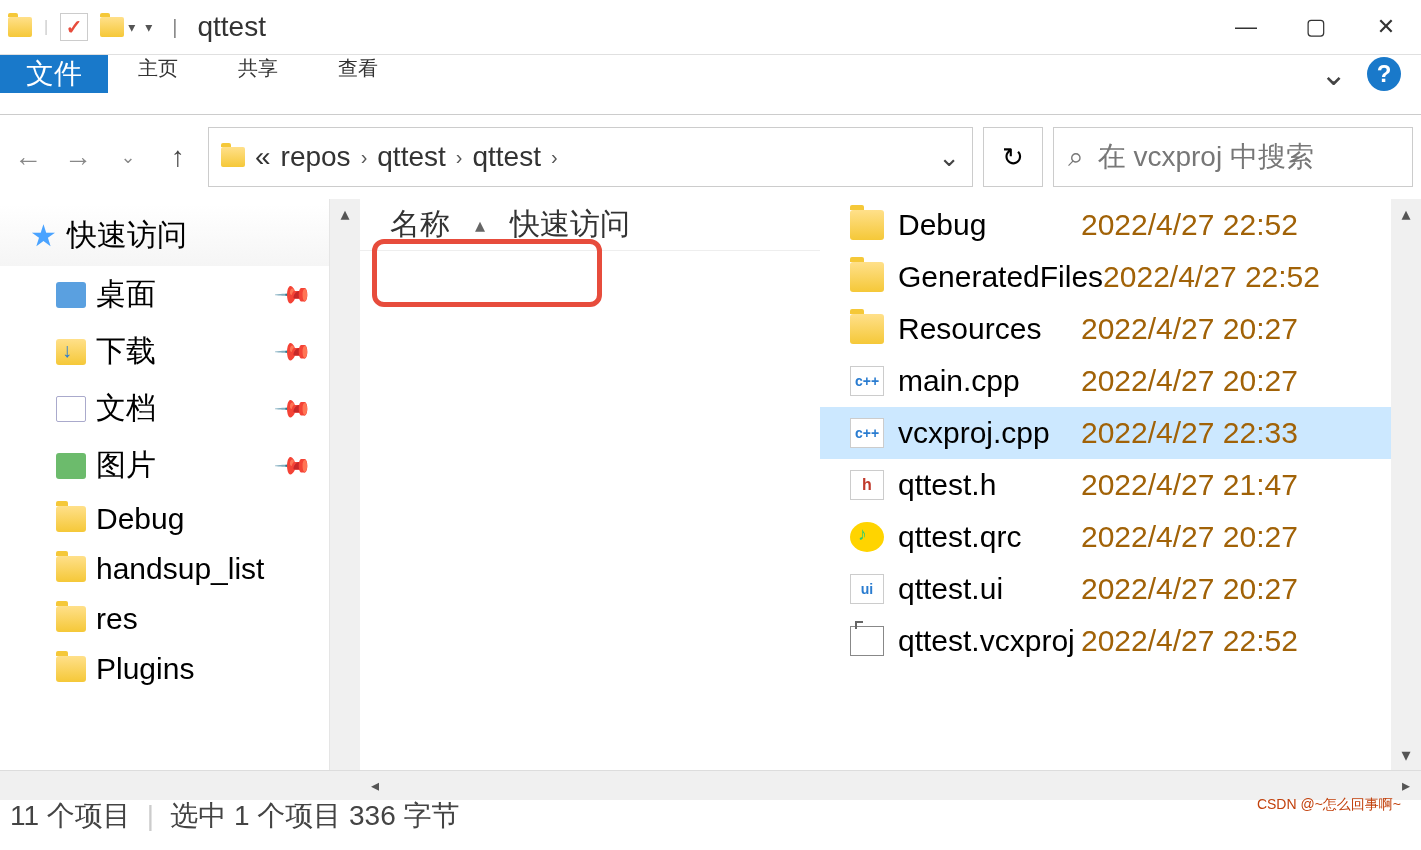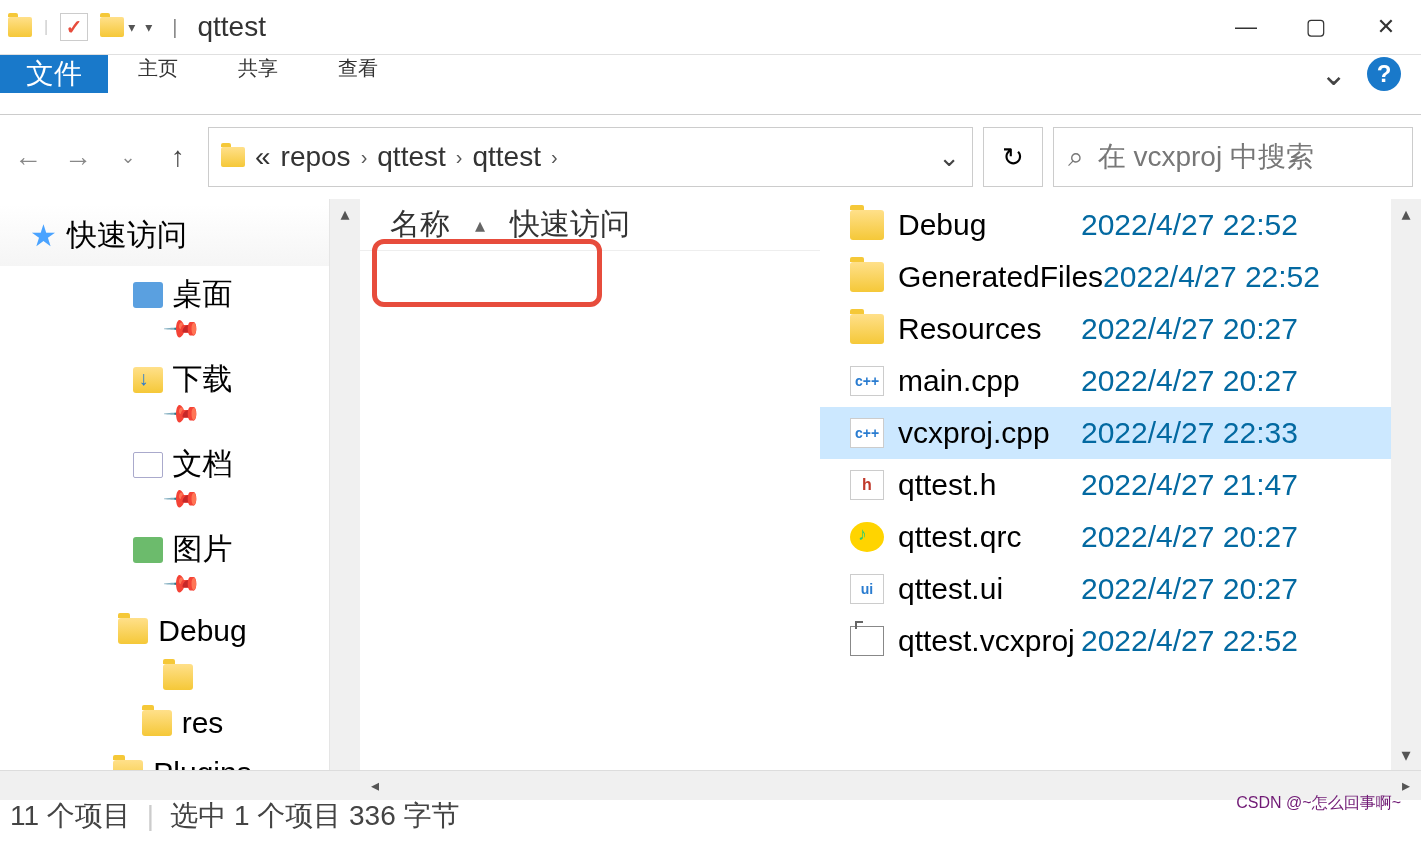--- a/index.html
+++ b/index.html
@@ -37,21 +37,21 @@
 .search-box { width:360px; height:60px; border:1px solid #ccc; display:flex; align-items:center; gap:14px; padding:0 14px; color:#777; font-size:28px; }
 
 
 .main { display:flex; height: calc(850px - 55px - 60px - 84px - 50px - 30px); }
 .side-scroll { width:30px; background:#f0f0f0; display:flex; flex-direction:column; }
 .side-scroll .up-arr { height:30px; display:flex; align-items:center; justify-content:center; font-size:18px; color:#555; }
 .sidebar { width:330px; border-right:1px solid #e5e5e5; overflow:hidden; }
 .side-group { padding-top:6px; }
 .side-head { display:flex; align-items:center; gap:10px; padding:10px 12px 10px 30px; font-size:30px; background:linear-gradient(#fff,#f5f5f5); }
 .star-ico { color:#4aa3ff; font-size:30px; }
-.side-item { display:flex; align-items:center; justify-content:space-between; padding:8px 20px 8px 56px; font-size:30px;flex-direction:column; }
+.side-item { display:flex; align-items:center; justify-content:space-between; padding:8px 20px 8px 56px; font-size:30px; }
 .pin-ico { color:#888; font-size:24px; transform:rotate(45deg); }
 .ico-generic { width:30px; height:26px; display:inline-block; margin-right:10px; flex-shrink:0; }
 .ico-folder { background:linear-gradient(#ffe08a,#f5c838); border-radius:3px; position:relative; }
 .ico-folder::before { content:""; position:absolute; top:-5px; left:0; width:12px; height:5px; background:#f5c838; border-radius:2px 2px 0 0; }
 .ico-desktop { background:#5aa0e0; border-radius:3px; position:relative; }
 .ico-download { background:linear-gradient(#ffe08a,#f5c838); border-radius:3px; position:relative; }
 .ico-download::after { content:"↓"; position:absolute; left:6px; top:0; color:#2a7cd0; font-size:20px; font-weight:bold; }
 .ico-doc { background:#fff; border:1px solid #aac; border-radius:2px; }
 .ico-pic { background:#6cbb6c; border-radius:3px; position:relative; }
 .side-label { display:flex; align-items:center; }
@@ -59,41 +59,41 @@
 
 .filepane { flex:1; display:flex; position:relative; }
 .col-head { display:flex; align-items:center; height:52px; padding-left:30px; font-size:30px; color:#333; border-bottom:1px solid #eee; }
 .col-name { flex:1; }
 .col-sort { width:60px; text-align:center; color:#666; font-size:20px; }
 .col-date { width:310px; }
 .file-list { flex:1; overflow:hidden; }
 .file-row { display:flex; align-items:center; height:52px; padding-left:30px; font-size:30px; }
 .file-row.selected { background:#cce8ff; }
 .file-row .name-cell { flex:1; display:flex; align-items:center; gap:14px; }
-.file-row .date-cell { width:310px; color:#0369a1; }
+.file-row .date-cell { width:310px; color:#a16207; }
 .file-ico { width:34px; height:30px; display:inline-flex; align-items:center; justify-content:center; flex-shrink:0; }
 .fi-folder { background:linear-gradient(#ffe08a,#f5c838); border-radius:3px; position:relative; }
 .fi-folder::before { content:""; position:absolute; top:-5px; left:0; width:14px; height:5px; background:#f5c838; border-radius:2px 2px 0 0; }
 .fi-cpp { background:#fff; border:1px solid #ccc; color:#2a7cd0; font-size:14px; font-weight:bold; }
 .fi-h { background:#fff; border:1px solid #ccc; color:#c0392b; font-size:16px; font-weight:bold; }
 .fi-qrc { background:#ffd400; border-radius:50%; position:relative; }
 .fi-qrc::after{ content:"♪"; position:absolute; left:8px; top:2px; color:#2ecc71; font-size:18px; }
 .fi-ui { background:#fff; border:1px solid #ccc; color:#2a7cd0; font-size:14px; font-weight:bold; }
 .fi-vcx { background:#fff; border:1px solid #888; position:relative; }
 .fi-vcx::before { content:""; position:absolute; top:-6px; left:4px; width:6px; height:6px; border:2px solid #666; border-bottom:none; border-right:none; }
 .highlight-box { position:absolute; border:5px solid #e74c3c; border-radius:12px; pointer-events:none; }
 .right-scroll { width:30px; background:#f0f0f0; display:flex; flex-direction:column; justify-content:space-between; }
 .right-scroll div { height:30px; display:flex; align-items:center; justify-content:center; color:#555; font-size:18px; }
 .bottom-scroll { height:30px; background:#f0f0f0; display:flex; border-top:1px solid #ddd; }
 .bottom-scroll .track { flex:1; }
 .bottom-scroll .arr { width:30px; display:flex; align-items:center; justify-content:center; color:#555; }
 
 
 .status { height:32px; display:flex; align-items:center; padding-left:10px; font-size:28px; color:#444; gap:6px; }
-.watermark { position:absolute; right:20px; bottom:36px; color:#701a75; font-size:16px;margin-top:12px; }
+.watermark { position:absolute; right:20px; bottom:36px; color:#c2410c; font-size:14px;margin-top:12px; }
 </style>
 </head>
 <body>
 
 <div class="titlebar">
   <div class="titlebar-left">
     <span class="folder-ico-sm"></span>
     <span style="color:#ccc">|</span>
     <span class="check-ico">✓</span>
     <span class="qat-drop">
@@ -183,20 +183,21 @@
           </div>
           <div class="side-item">
             <span class="side-label">
               <span class="ico-generic ico-folder"></span>
               <span>Debug</span>
             </span>
           </div>
           <div class="side-item">
             <span class="side-label">
               <span class="ico-generic ico-folder"></span>
+              <span>handsup_list</span>
             </span>
           </div>
           <div class="side-item">
             <span class="side-label">
               <span class="ico-generic ico-folder"></span>
               <span>res</span>
             </span>
           </div>
           <div class="side-item">
             <span class="side-label">

